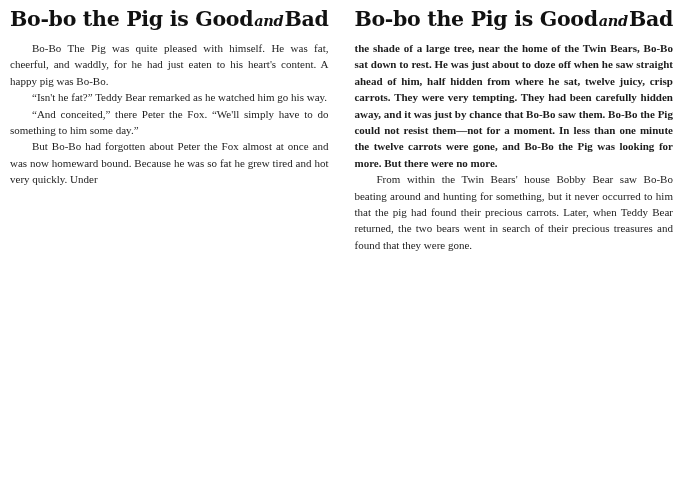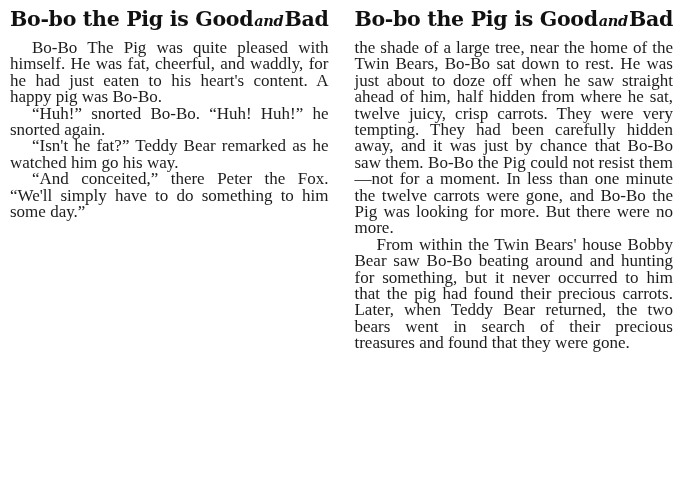--- a/index.html
+++ b/index.html
@@ -57,52 +57,53 @@
     -webkit-font-smoothing: antialiased;
   }
   .title .small {
     font-size: 14.5px;
     font-style: italic;
     font-weight: bold;
     padding: 0 1px;
   }
   .body-text {
     font-family: "Liberation Serif", serif;
-    font-size: 17px;
+    font-size: 11px;
     line-height: 16.4px;
     text-align: justify;
     text-justify: inter-word;
     color: #1c1c1c;
     hyphens: manual;
   }
   .body-text p {
     margin: 0;
     text-indent: 22px;
   }
   .body-text p.noindent {
     text-indent: 0;
   }
   .column.right .body-text p:first-child {
     text-indent: 0;
+    font-weight: bold;
   }
 </style>
 </head>
 <body>
 
 <div class="page">
 
   <div class="divider"></div>
 
   <div class="column left">
     <h1 class="title"><span>Bo-bo the Pig is Good</span><span class="small">and</span><span>Bad</span></h1>
     <div class="body-text">
       <p>Bo-Bo The Pig was quite pleased with himself. He was fat, cheerful, and waddly, for he had just eaten to his heart's content. A happy pig was Bo-Bo.</p>
-      <p>“Huh!” snorted Bo-Bo. “Huh! Huh!” he snorted again.</p>
       <p>“Isn't he fat?” Teddy Bear remarked as he watched him go his way.</p>
       <p>“And conceited,” there Peter the Fox. “We'll simply have to do something to him some day.”</p>
+      <p>But Bo-Bo had forgotten about Peter the Fox almost at once and was now homeward bound. Because he was so fat he grew tired and hot very quickly. Under</p>
     </div>
   </div>
 
   <div class="column right">
     <h1 class="title"><span>Bo-bo the Pig is Good</span><span class="small">and</span><span>Bad</span></h1>
     <div class="body-text">
       <p class="noindent">the shade of a large tree, near the home of the Twin Bears, Bo-Bo sat down to rest. He was just about to doze off when he saw straight ahead of him, half hidden from where he sat, twelve juicy, crisp carrots. They were very tempting. They had been carefully hidden away, and it was just by chance that Bo-Bo saw them. Bo-Bo the Pig could not resist them—not for a moment. In less than one minute the twelve carrots were gone, and Bo-Bo the Pig was looking for more. But there were no more.</p>
       <p>From within the Twin Bears' house Bobby Bear saw Bo-Bo beating around and hunting for something, but it never occurred to him that the pig had found their precious carrots. Later, when Teddy Bear returned, the two bears went in search of their precious treasures and found that they were gone.</p>
     </div>
   </div>

